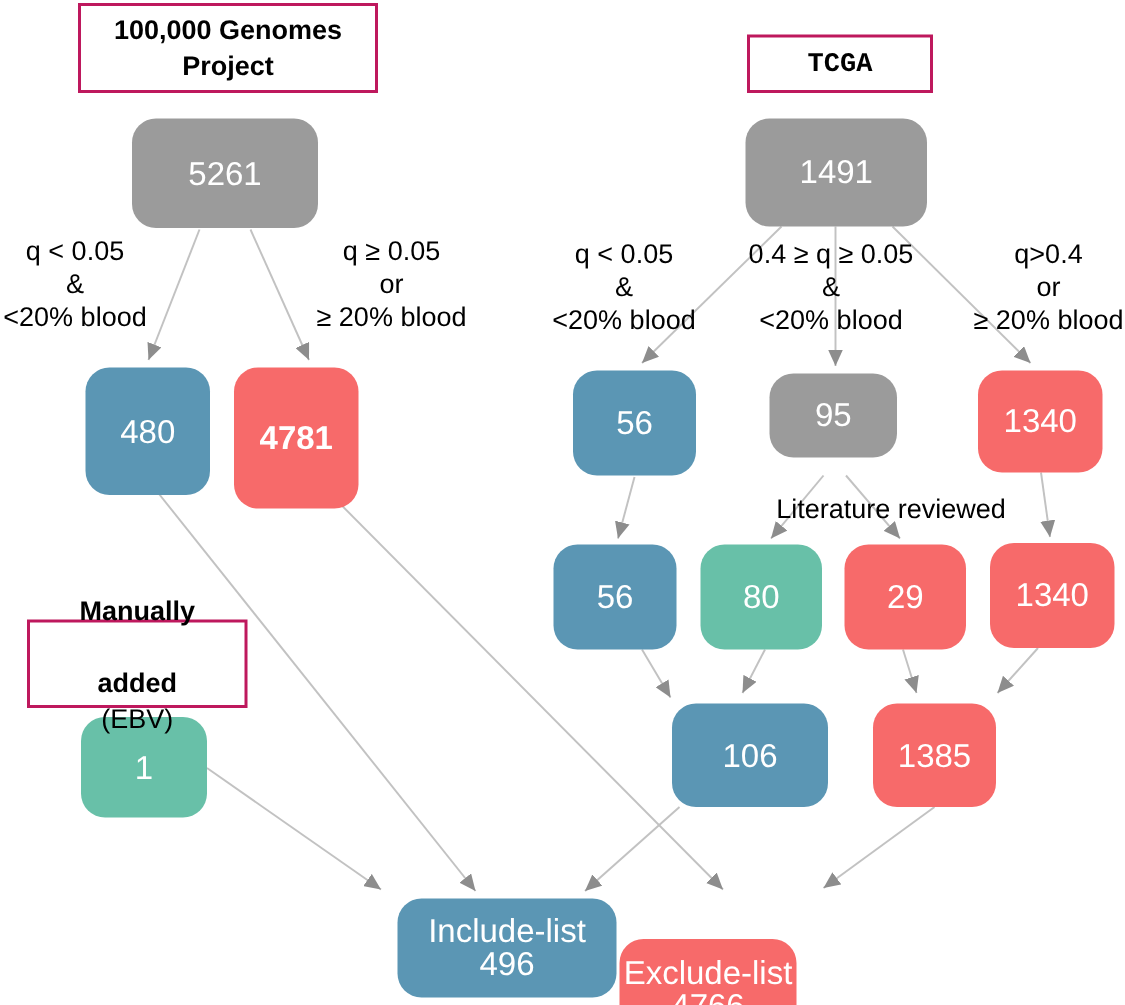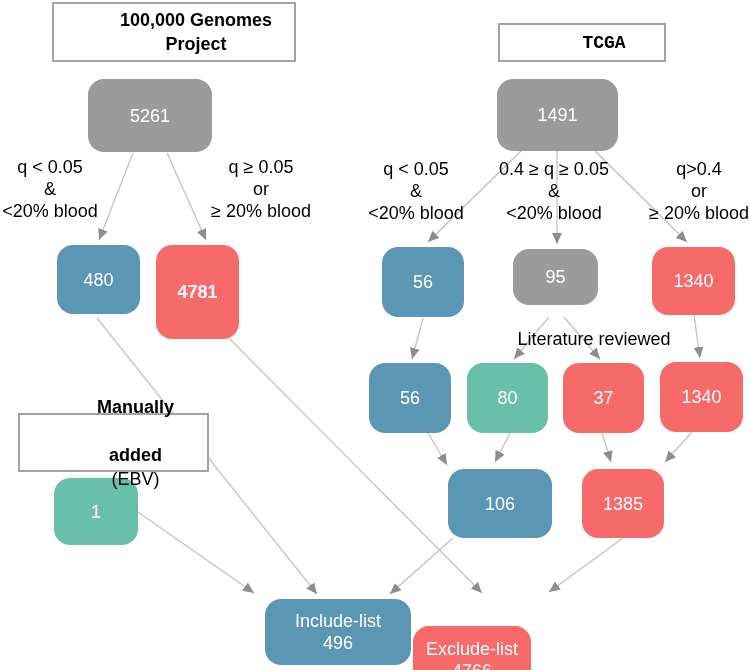--- a/index.html
+++ b/index.html
@@ -4,30 +4,30 @@
 <style>
   html,body{margin:0;padding:0;background:#ffffff;}
   #figure{
     position:relative;width:750px;height:670px;background:#ffffff;overflow:hidden;
     font-family:"Liberation Sans",sans-serif;color:#000;
   }
   #arrows{position:absolute;left:0;top:0;z-index:0;}
   .node{
     position:absolute;z-index:2;border-radius:16px;
     display:flex;flex-direction:column;align-items:center;justify-content:center;
-    color:#ffffff;font-size:18px;line-height:22px;text-align:center;
+    color:#ffffff;font-size:22px;line-height:22px;text-align:center;
   }
   .node[data-color="gray"]{background:#9b9b9b;}
   .node[data-color="blue"]{background:#5b96b4;}
   .node[data-color="red"]{background:#f76a6a;}
   .node[data-color="green"]{background:#68c0a8;}
   .tbox{
-    position:absolute;z-index:3;background:#ffffff;border:2px solid #a3a3a3;
+    position:absolute;z-index:3;background:#ffffff;border:2px solid #be185d;
     display:flex;flex-direction:column;align-items:center;justify-content:center;
-    font-weight:bold;font-size:18px;line-height:24px;text-align:center;white-space:pre-line;padding-left:44px;
+    font-weight:bold;font-size:18px;line-height:24px;text-align:center;white-space:pre-line;
   }
   .tbox .regular{font-weight:normal;}
   .elabel{
     position:absolute;z-index:2;white-space:pre-line;text-align:center;
     font-size:18px;line-height:22px;color:#000;
   }
 </style>
 </head>
 <body>
 
@@ -92,21 +92,21 @@
 &lt;20% blood</div>
   <div class="elabel" style="left:643px;top:158px;width:112px;">q&gt;0.4
 or
 ≥ 20% blood</div>
   <div class="elabel" style="left:499px;top:328px;width:190px;">Literature reviewed</div>
 
   <div class="node" style="left:88px;top:79px;width:124px;height:73px;" data-color="gray">
     <span>5261</span>
   </div>
 
-  <div class="node" style="left:57px;top:245px;width:83px;height:69px;" data-color="blue">
+  <div class="node" style="left:57px;top:245px;width:83px;height:85px;" data-color="blue">
     <span>480</span>
   </div>
 
   <div class="node" style="left:156px;top:245px;width:83px;height:94px;font-weight:bold;" data-color="red">
     <span>4781</span>
   </div>
 
   <div class="node" style="left:497px;top:79px;width:121px;height:72px;" data-color="gray">
     <span>1491</span>
   </div>
@@ -125,21 +125,21 @@
 
   <div class="node" style="left:369px;top:363px;width:82px;height:70px;" data-color="blue">
     <span>56</span>
   </div>
 
   <div class="node" style="left:467px;top:363px;width:81px;height:70px;" data-color="green">
     <span>80</span>
   </div>
 
   <div class="node" style="left:563px;top:363px;width:81px;height:70px;" data-color="red">
-    <span>37</span>
+    <span>29</span>
   </div>
 
   <div class="node" style="left:660px;top:362px;width:83px;height:70px;" data-color="red">
     <span>1340</span>
   </div>
 
   <div class="node" style="left:448px;top:469px;width:104px;height:69px;" data-color="blue">
     <span>106</span>
   </div>
 

